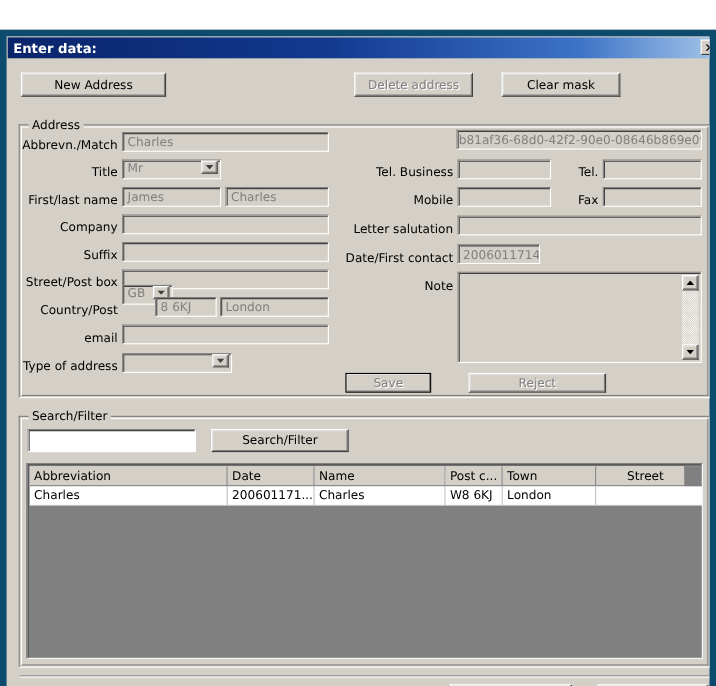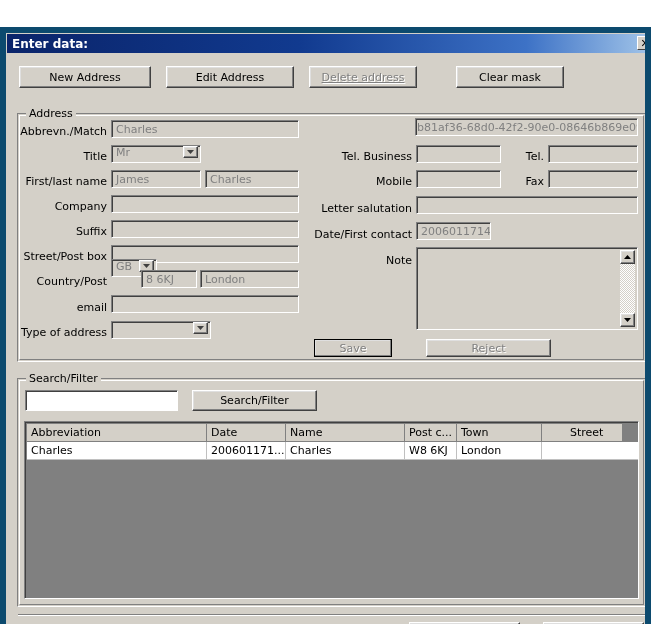--- a/index.html
+++ b/index.html
@@ -299,22 +299,21 @@
 <body>
 
 <div id="window">
 
   <div id="titlebar">
     <span class="title-text">Enter data:</span>
     <div id="close-btn">✕</div>
   </div>
 
   <div class="btn" style="left:13px; top:33px; width:132px; height:22px;">New Address</div>
-  <div class="btn" style="left:160px; top:33px; width:128px; height:22px;">Edit Address</div>
-  <div class="btn disabled" style="left:303px; top:33px; width:108px; height:22px;text-decoration:underline;">Delete address</div>
+  <div class="btn disabled" style="left:316px; top:33px; width:108px; height:22px;">Delete address</div>
   <div class="btn" style="left:450px; top:33px; width:108px; height:22px;">Clear mask</div>
 
   <div class="group" style="left:11px; top:80px; width:629px; height:249px;">
     <div class="group-inner"></div>
     <span class="group-caption">Address</span>
   </div>
 
   <div class="lbl right" style="left:1px; top:92px; width:100px;">Abbrevn./Match</div>
   <div class="lbl right" style="left:1px; top:117px; width:100px;">Title</div>
   <div class="lbl right" style="left:1px; top:142px; width:100px;">First/last name</div>

